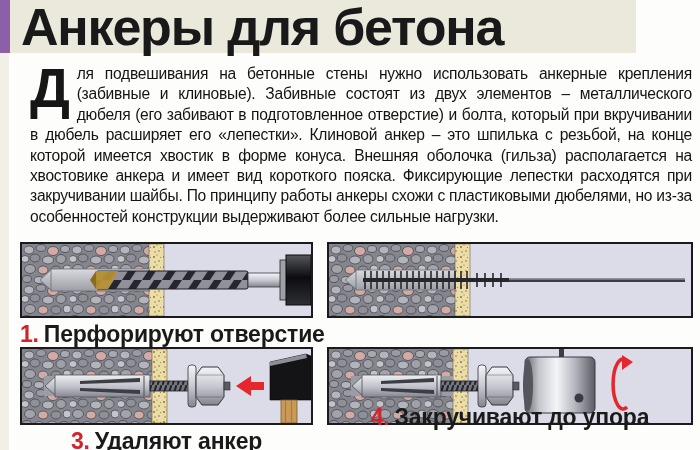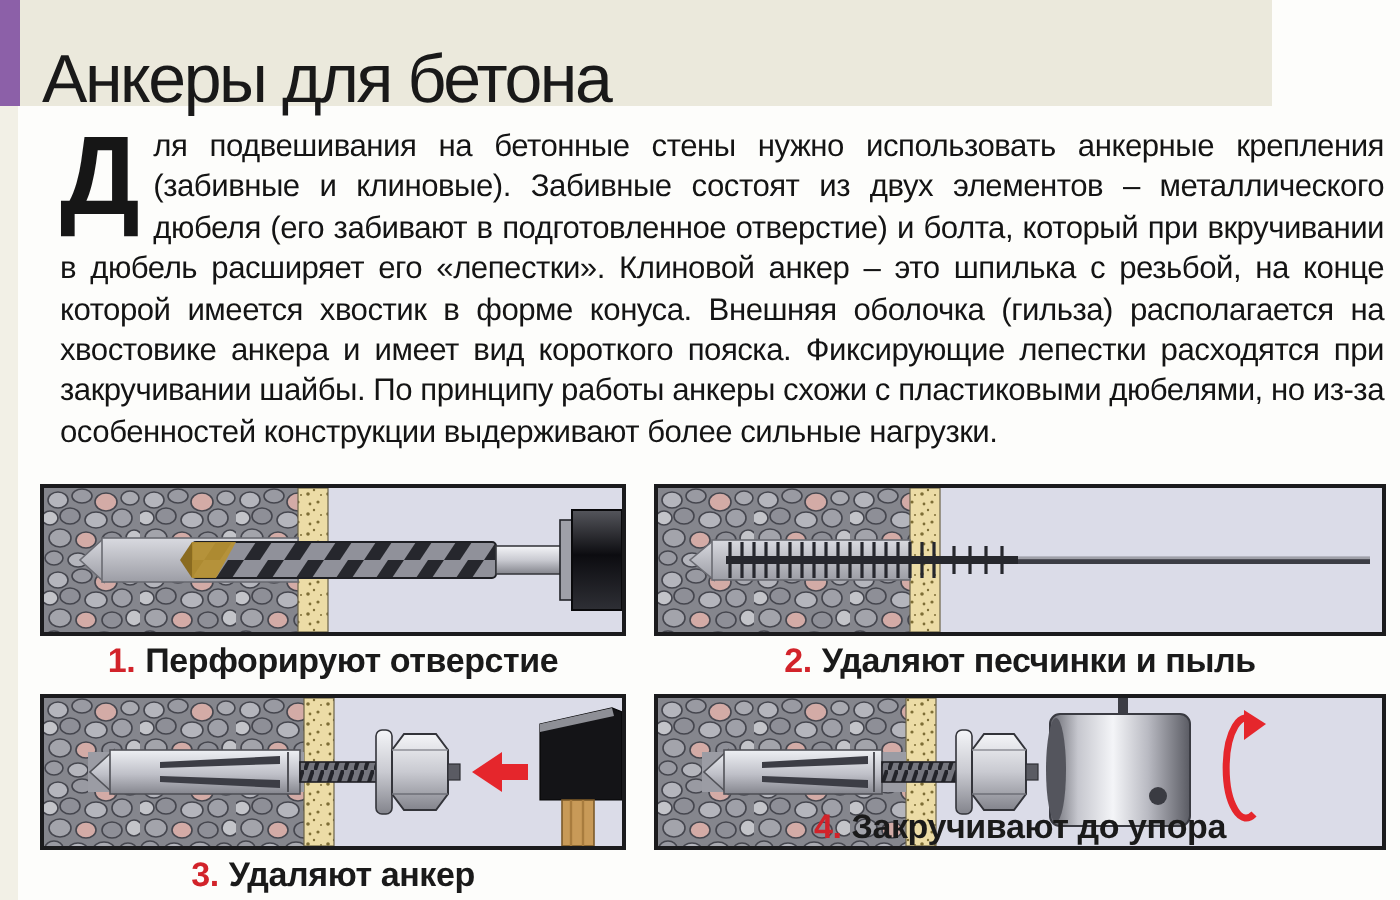--- a/index.html
+++ b/index.html
@@ -1,30 +1,30 @@
 <!DOCTYPE html>
 <html lang="ru"><head>
 <meta charset="utf-8">
 <style>
   html,body{margin:0;padding:0;background:#fff;}
   .page{position:relative;width:700px;height:450px;background:#fdfdfb;overflow:hidden;
         font-family:"Liberation Sans", sans-serif;}
   .left-strip{position:absolute;left:0;top:0;width:9px;height:450px;background:#f2f0e6;}
   .title-band{position:absolute;left:0;top:0;width:636px;height:53px;background:#ebe9dc;}
   .accent-bar{position:absolute;left:0;top:0;width:10px;height:53px;background:#8c60a8;}
-  .title{position:absolute;left:21px;top:13px;margin:0;line-height:54px;font-size:34px;
-         font-weight:400;letter-spacing:-1.2px;color:#191919;white-space:nowrap;}
+  .title{position:absolute;left:21px;top:0;margin:0;line-height:54px;font-size:52px;
+         font-weight:700;letter-spacing:-1.2px;color:#191919;white-space:nowrap;}
   .intro{position:absolute;left:30px;top:64px;width:662px;margin:0;font-size:15.6px;
          line-height:20.4px;color:#141414;text-align:justify;letter-spacing:-0.25px;}
   .dropcap{float:left;font-size:56px;line-height:44px;font-weight:700;color:#161616;
            margin:2px 7px 0 0;}
   .panel{position:absolute;margin:0;padding:0;border:2px solid #1b1b1d;background:#dbdce8;
          box-sizing:border-box;}
   .panel svg{display:block;}
-  .caption{position:absolute;font-size:17px;font-weight:700;color:#1a1a1a;text-align:center;
+  .caption{position:absolute;font-size:23px;font-weight:700;color:#1a1a1a;text-align:center;
            letter-spacing:-0.2px;white-space:nowrap;}
   .caption .num{color:#d2232a;margin-right:5px;}
 </style>
 </head>
 <body>
 
 <div class="page">
 
   <svg width="0" height="0" style="position:absolute" aria-hidden="true">
     <defs>
@@ -228,23 +228,20 @@
       <g>
         <path d="M 298,58 A 10,25 0 1 1 298,12" fill="none" stroke="#e5262c" stroke-width="3.5"></path>
         <polygon points="293,6 304,13 293,21" fill="#e5262c"></polygon>
       </g>
     </svg>
   </figure>
 
   <div class="caption" style="left:20px;top:321px;width:293px">
     <span class="num">1.</span><span class="lbl">Перфорируют отверстие</span>
   </div>
-  <div class="caption" style="left:327px;top:321px;width:366px">
-    <span class="num">2.</span><span class="lbl">Удаляют песчинки и пыль</span>
-  </div>
   <div class="caption" style="left:20px;top:428px;width:293px">
     <span class="num">3.</span><span class="lbl">Удаляют анкер</span>
   </div>
   <div class="caption" style="left:327px;top:404px;width:366px">
     <span class="num">4.</span><span class="lbl">Закручивают до упора</span>
   </div>
 
 </div>
 
 </body></html>

